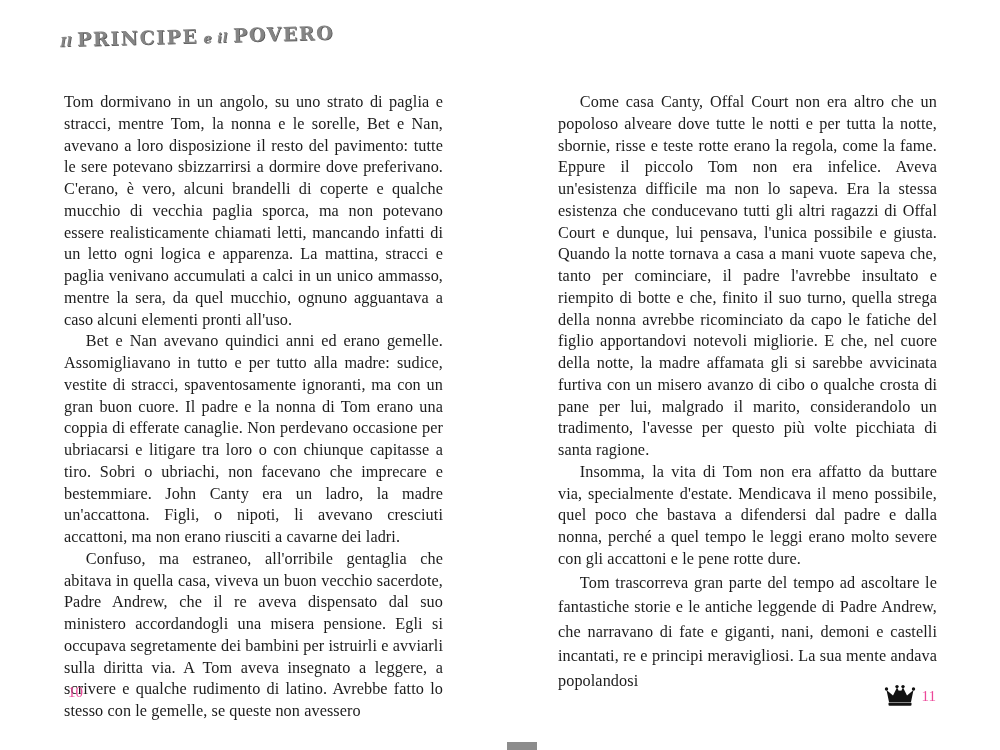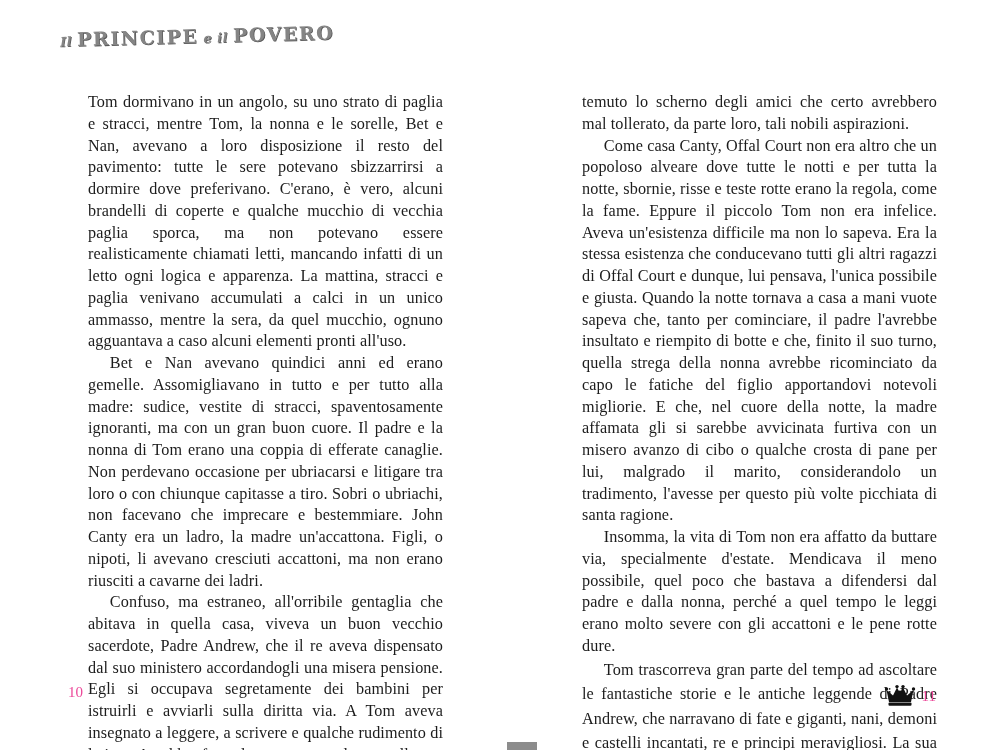--- a/index.html
+++ b/index.html
@@ -57,21 +57,21 @@
     position: absolute;
     top: 92px;
     width: 379px;
     text-align: justify;
     font-size: 16.2px;
     line-height: 21.75px;
     letter-spacing: 0.1px;
   }
   .col-left  { left: 64px; }
   .col-right { left: 558px; }
-  .column p { text-indent: 1.35em; margin-left: 24px; }
+  .column p { text-indent: 1.35em; }
   .column p.cont { text-indent: 0; }
   .column p.loose { line-height: 24.6px; }
 
   
   .folio {
     position: absolute;
     top: 684px;
     font-size: 15px;
     font-weight: normal;
     color: #ec4899;
@@ -114,21 +114,20 @@
   </div>
 
 
   <div class="column col-left">
     <p class="cont">Tom dormivano in un angolo, su uno strato di paglia e stracci, mentre Tom, la nonna e le sorelle, Bet e Nan, avevano a loro disposizione il resto del pavimento: tutte le sere potevano sbizzarrirsi a dormire dove preferivano. C'erano, è vero, alcuni brandelli di coperte e qualche mucchio di vecchia paglia sporca, ma non potevano essere realisticamente chiamati letti, mancando infatti di un letto ogni logica e apparenza. La mattina, stracci e paglia venivano accumulati a calci in un unico ammasso, mentre la sera, da quel mucchio, ognuno agguantava a caso alcuni elementi pronti all'uso.</p>
     <p>Bet e Nan avevano quindici anni ed erano gemelle. Assomigliavano in tutto e per tutto alla madre: sudice, vestite di stracci, spaventosamente ignoranti, ma con un gran buon cuore. Il padre e la nonna di Tom erano una coppia di efferate canaglie. Non perdevano occasione per ubriacarsi e litigare tra loro o con chiunque capitasse a tiro. Sobri o ubriachi, non facevano che imprecare e bestemmiare. John Canty era un ladro, la madre un'accattona. Figli, o nipoti, li avevano cresciuti accattoni, ma non erano riusciti a cavarne dei ladri.</p>
     <p>Confuso, ma estraneo, all'orribile gentaglia che abitava in quella casa, viveva un buon vecchio sacerdote, Padre Andrew, che il re aveva dispensato dal suo ministero accordandogli una misera pensione. Egli si occupava segretamente dei bambini per istruirli e avviarli sulla diritta via. A Tom aveva insegnato a leggere, a scrivere e qualche rudimento di latino. Avrebbe fatto lo stesso con le gemelle, se queste non avessero</p>
   </div>
 
   <div class="column col-right">
-    <p class="cont">temuto lo scherno degli amici che certo avrebbero mal tollerato, da parte loro, tali nobili aspirazioni.</p>
     <p>Come casa Canty, Offal Court non era altro che un popoloso alveare dove tutte le notti e per tutta la notte, sbornie, risse e teste rotte erano la regola, come la fame. Eppure il piccolo Tom non era infelice. Aveva un'esistenza difficile ma non lo sapeva. Era la stessa esistenza che conducevano tutti gli altri ragazzi di Offal Court e dunque, lui pensava, l'unica possibile e giusta. Quando la notte tornava a casa a mani vuote sapeva che, tanto per cominciare, il padre l'avrebbe insultato e riempito di botte e che, finito il suo turno, quella strega della nonna avrebbe ricominciato da capo le fatiche del figlio apportandovi notevoli migliorie. E che, nel cuore della notte, la madre affamata gli si sarebbe avvicinata furtiva con un misero avanzo di cibo o qualche crosta di pane per lui, malgrado il marito, considerandolo un tradimento, l'avesse per questo più volte picchiata di santa ragione.</p>
     <p>Insomma, la vita di Tom non era affatto da buttare via, specialmente d'estate. Mendicava il meno possibile, quel poco che bastava a difendersi dal padre e dalla nonna, perché a quel tempo le leggi erano molto severe con gli accattoni e le pene rotte dure.</p>
     <p class="loose">Tom trascorreva gran parte del tempo ad ascoltare le fantastiche storie e le antiche leggende di Padre Andrew, che narravano di fate e giganti, nani, demoni e castelli incantati, re e principi meravigliosi. La sua mente andava popolandosi</p>
   </div>
 
   <div class="folio folio-left">10</div>
 
   <div class="folio folio-right">
     <span class="crown">
       <svg viewBox="0 0 34 24" width="34" height="24" xmlns="http://www.w3.org/2000/svg">

